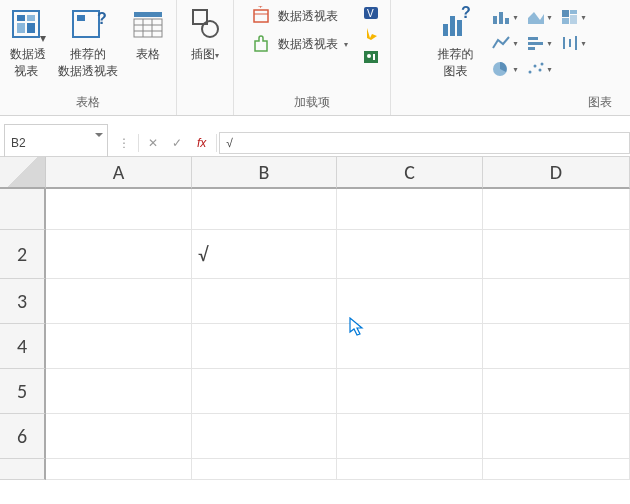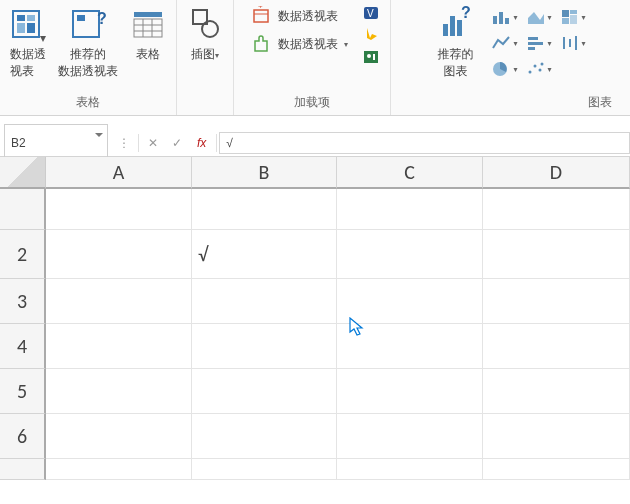--- a/index.html
+++ b/index.html
@@ -46,21 +46,21 @@
         <span class="ico">
           <svg width="36" height="36">
               <rect x="3" y="5" width="26" height="26" fill="none" stroke="#3a7bb8" stroke-width="2"></rect>
               <rect x="7" y="9" width="8" height="6" fill="#3a7bb8"></rect>
               <rect x="17" y="9" width="8" height="6" fill="#8ab7db"></rect>
               <rect x="7" y="17" width="8" height="10" fill="#8ab7db"></rect>
               <rect x="17" y="17" width="8" height="10" fill="#3a7bb8"></rect>
               <polygon points="30,30 36,30 33,36" fill="#555"></polygon>
             </svg>
         </span>
-        <span style="white-space:pre;">数据透
+        <span style="white-space:pre;text-align:center">数据透
 视表 </span>
       </div>
       <div class="big-btn">
         <span class="ico">
           <svg width="36" height="36">
               <rect x="3" y="5" width="26" height="26" fill="none" stroke="#3a7bb8" stroke-width="2"></rect>
               <rect x="7" y="9" width="8" height="6" fill="#3a7bb8"></rect>
               <text x="27" y="18" font-size="16" fill="#2a64a0" font-weight="bold">?</text>
             </svg>
         </span>

